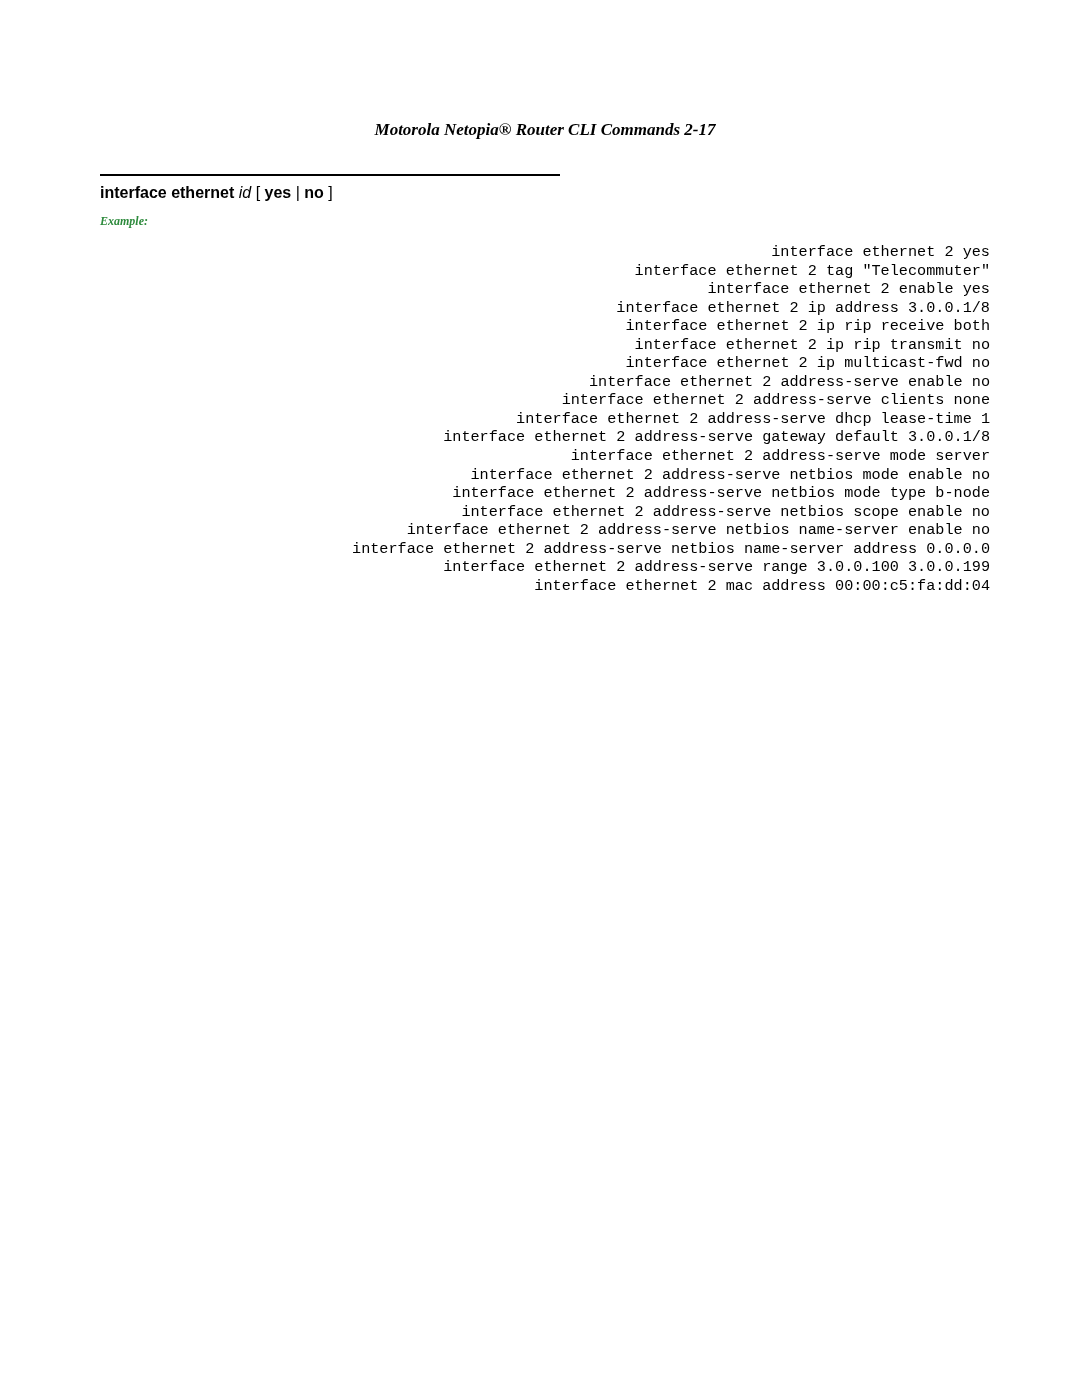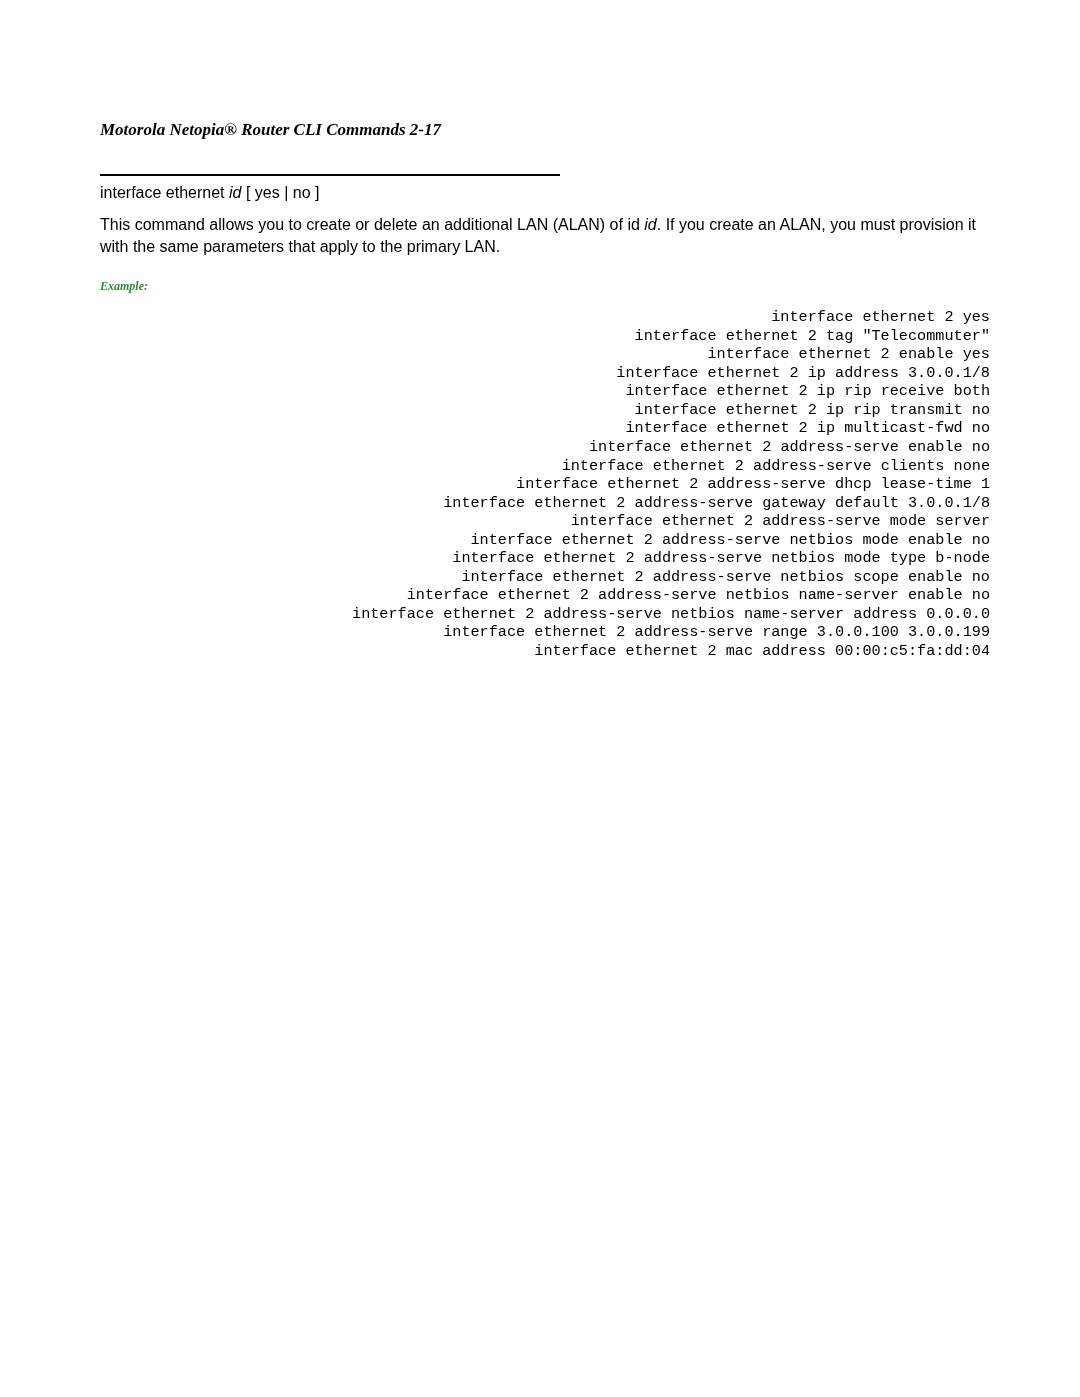--- a/index.html
+++ b/index.html
@@ -8,37 +8,37 @@
       background: #ffffff;
       width: 1080px;
       height: 1397px;
       font-family: Arial, Helvetica, sans-serif;
       color: #000000;
     }
     .page {
       padding: 120px 90px 60px 100px;
     }
     .header-line {
-      text-align: left;
+      text-align: center;
       font-style: italic;
       font-weight: bold;
       font-size: 17px;
       margin-bottom: 34px;
       font-family: Georgia, 'Times New Roman', serif;
     }
     .rule {
       border-top: 2px solid #000;
       width: 460px;
       margin-bottom: 8px;
     }
     .command-syntax {
       font-size: 16px;
       margin-bottom: 12px;
     }
-    .command-syntax .bold { font-weight: normal; }
+    .command-syntax .bold { font-weight: bold; }
     .command-syntax .ital { font-style: italic; }
     .description {
       font-size: 16px;
       line-height: 1.35;
       margin-bottom: 22px;
     }
     .description .ital { font-style: italic; }
     .example-heading {
       color: #2e8b3d;
       font-weight: bold;
@@ -70,23 +70,20 @@
     <span class="bold">interface ethernet</span>
     <span> </span>
     <span class="ital">id</span>
     <span> [ </span>
     <span class="bold">yes</span>
     <span> | </span>
     <span class="bold">no</span>
     <span> ]</span>
   </div>
 
-  <div class="description">
-    <span>This command allows you to create or delete an additional LAN (ALAN) of id </span><span class="ital">id</span><span>. If you create an ALAN, you must provision it with the same parameters that apply to the primary LAN.</span>
-  </div>
 
   <div class="example-heading">Example:</div>
 
   <pre class="example-code">interface ethernet 2 yes
 interface ethernet 2 tag "Telecommuter"
 interface ethernet 2 enable yes
 interface ethernet 2 ip address 3.0.0.1/8
 interface ethernet 2 ip rip receive both
 interface ethernet 2 ip rip transmit no
 interface ethernet 2 ip multicast-fwd no

